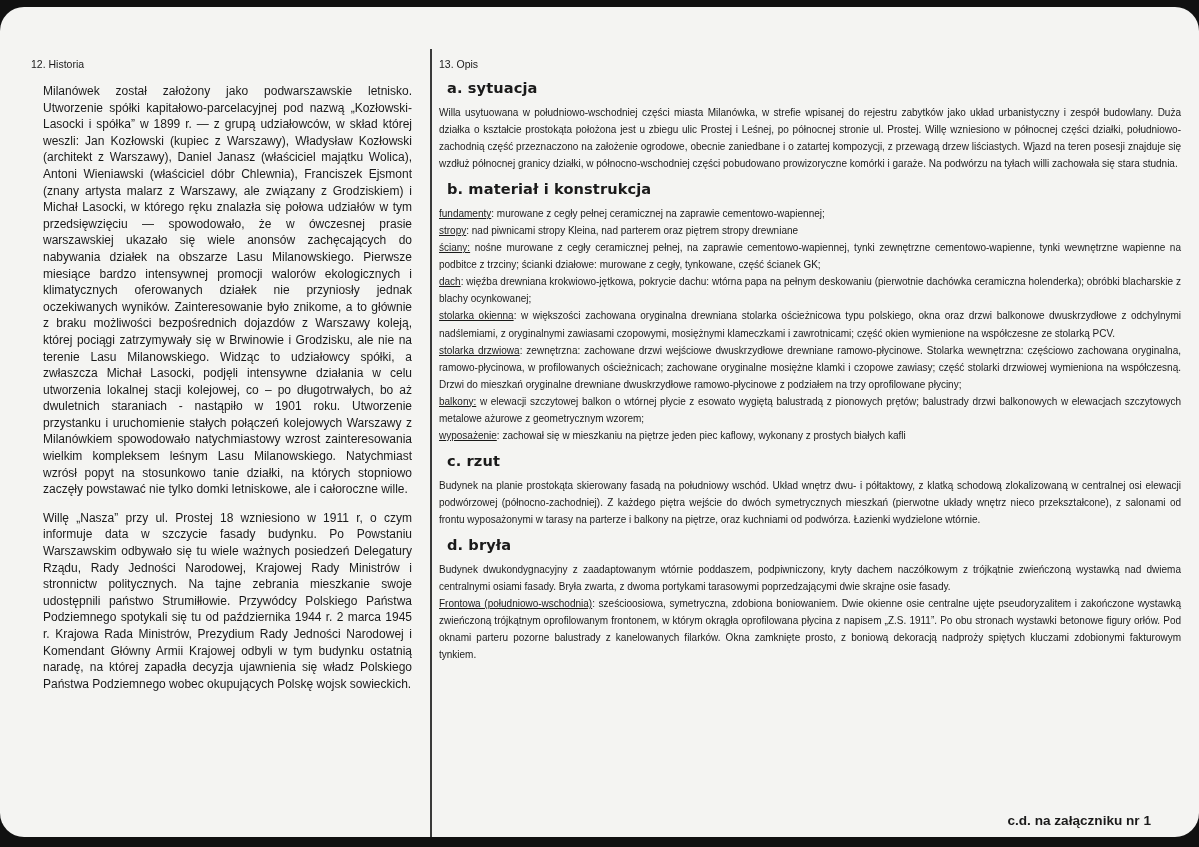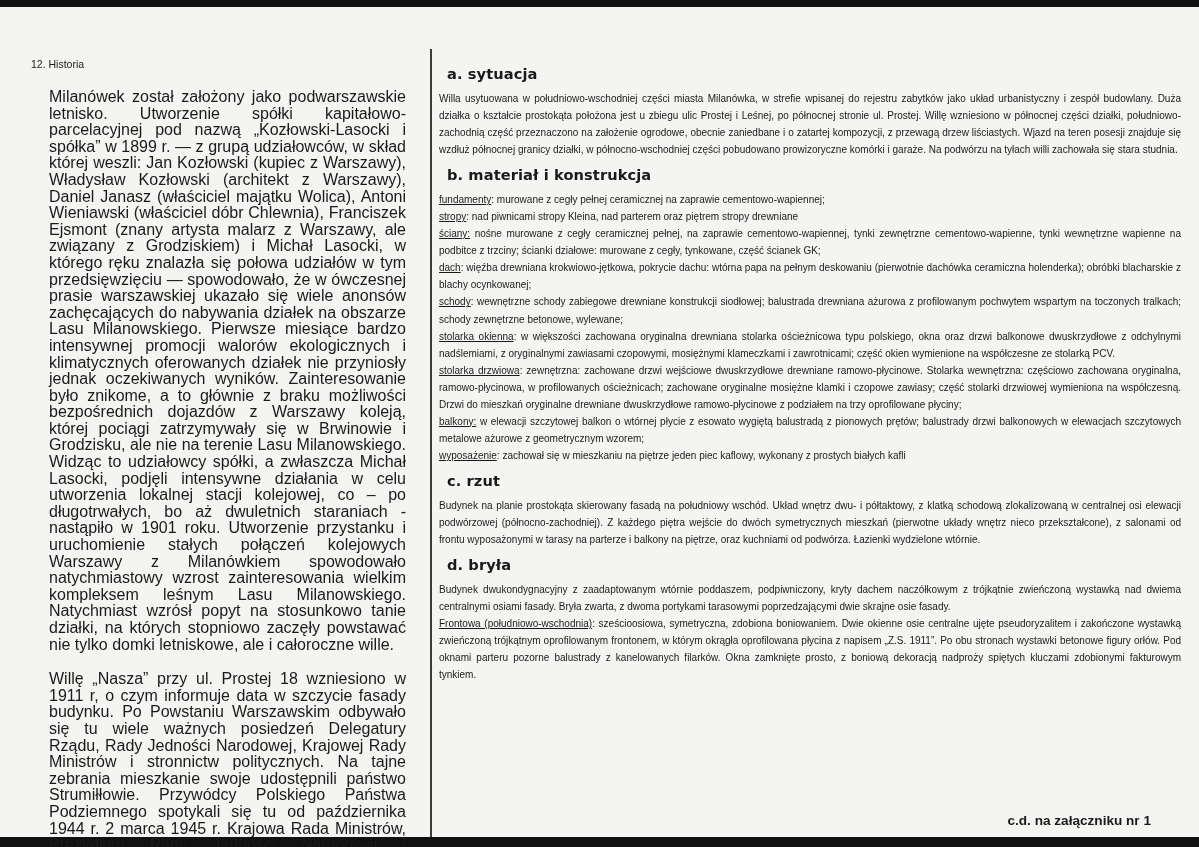--- a/index.html
+++ b/index.html
@@ -5,34 +5,35 @@
   html, body { margin:0; padding:0; }
   body {
     width:1199px; height:847px; overflow:hidden; position:relative;
     background:#111;
     font-family:"Liberation Sans", sans-serif;
     color:#1a1a1a;
   }
   .page {
     position:absolute; left:0; top:7px; width:1199px; height:830px;
     background:#f4f4f2;
+    border-radius:24px;
   }
   .divider {
     position:absolute; left:430px; top:42px; width:2px; height:788px;
     background:#3a3a3a;
   }
   .col-left {
     position:absolute; left:31px; top:50px; width:393px;
   }
   .col-right {
     position:absolute; left:439px; top:50px; width:742px;
   }
   .sec-label { font-size:10.5px; margin:0 0 4px 0; height:14px; line-height:14px; }
   .para {
-    font-size:16px; line-height:16.6px; text-align:justify; margin:18px;
+    font-size:12px; line-height:16.6px; text-align:justify; margin:12px;
   }
   .h {
     font-weight:bold; font-size:14.6px; line-height:17px; margin:8px;
     font-family:"DejaVu Sans", sans-serif; letter-spacing:0.1px;
   }
   .u { text-decoration:underline; }
   .rp { font-size:10px; line-height:17.05px; text-align:justify; margin:0; }
   .footer {
     position:absolute; right:48px; top:806px; font-weight:bold; font-size:13.6px;text-align:center;
   }
@@ -43,30 +44,30 @@
 <div class="page">
   <div class="divider"></div>
 
   <div class="col-left">
     <div class="sec-label">12. Historia</div>
     <p class="para">Milanówek został założony jako podwarszawskie letnisko. Utworzenie spółki kapitałowo-parcelacyjnej pod nazwą „Kozłowski-Lasocki i spółka” w 1899 r. — z grupą udziałowców, w skład której weszli: Jan Kozłowski (kupiec z Warszawy), Władysław Kozłowski (architekt z Warszawy), Daniel Janasz (właściciel majątku Wolica), Antoni Wieniawski (właściciel dóbr Chlewnia), Franciszek Ejsmont (znany artysta malarz z Warszawy, ale związany z Grodziskiem) i Michał Lasocki, w którego ręku znalazła się połowa udziałów w tym przedsięwzięciu — spowodowało, że w ówczesnej prasie warszawskiej ukazało się wiele anonsów zachęcających do nabywania działek na obszarze Lasu Milanowskiego. Pierwsze miesiące bardzo intensywnej promocji walorów ekologicznych i klimatycznych oferowanych działek nie przyniosły jednak oczekiwanych wyników. Zainteresowanie było znikome, a to głównie z braku możliwości bezpośrednich dojazdów z Warszawy koleją, której pociągi zatrzymywały się w Brwinowie i Grodzisku, ale nie na terenie Lasu Milanowskiego. Widząc to udziałowcy spółki, a zwłaszcza Michał Lasocki, podjęli intensywne działania w celu utworzenia lokalnej stacji kolejowej, co – po długotrwałych, bo aż dwuletnich staraniach - nastąpiło w 1901 roku. Utworzenie przystanku i uruchomienie stałych połączeń kolejowych Warszawy z Milanówkiem spowodowało natychmiastowy wzrost zainteresowania wielkim kompleksem leśnym Lasu Milanowskiego. Natychmiast wzrósł popyt na stosunkowo tanie działki, na których stopniowo zaczęły powstawać nie tylko domki letniskowe, ale i całoroczne wille.</p>
     <p class="para">Willę „Nasza” przy ul. Prostej 18 wzniesiono w 1911 r, o czym informuje data w szczycie fasady budynku. Po Powstaniu Warszawskim odbywało się tu wiele ważnych posiedzeń Delegatury Rządu, Rady Jedności Narodowej, Krajowej Rady Ministrów i stronnictw politycznych. Na tajne zebrania mieszkanie swoje udostępnili państwo Strumiłłowie. Przywódcy Polskiego Państwa Podziemnego spotykali się tu od października 1944 r. 2 marca 1945 r. Krajowa Rada Ministrów, Prezydium Rady Jedności Narodowej i Komendant Główny Armii Krajowej odbyli w tym budynku ostatnią naradę, na której zapadła decyzja ujawnienia się władz Polskiego Państwa Podziemnego wobec okupujących Polskę wojsk sowieckich.</p>
   </div>
 
   <div class="col-right">
+    <div class="sec-label">13. Opis</div>
 
     <div class="h">a. sytuacja</div>
     <p class="rp">Willa usytuowana w południowo-wschodniej części miasta Milanówka, w strefie wpisanej do rejestru zabytków jako układ urbanistyczny i zespół budowlany. Duża działka o kształcie prostokąta położona jest u zbiegu ulic Prostej i Leśnej, po północnej stronie ul. Prostej. Willę wzniesiono w północnej części działki, południowo-zachodnią część przeznaczono na założenie ogrodowe, obecnie zaniedbane i o zatartej kompozycji, z przewagą drzew liściastych. Wjazd na teren posesji znajduje się wzdłuż północnej granicy działki, w północno-wschodniej części pobudowano prowizoryczne komórki i garaże. Na podwórzu na tyłach willi zachowała się stara studnia.</p>
 
     <div class="h">b. materiał i konstrukcja</div>
     <p class="rp"><span class="u">fundamenty</span><span>: </span><span>murowane z cegły pełnej ceramicznej na zaprawie cementowo-wapiennej;</span></p>
     <p class="rp"><span class="u">stropy</span><span>: </span><span>nad piwnicami stropy Kleina, nad parterem oraz piętrem stropy drewniane</span></p>
     <p class="rp"><span class="u">ściany:</span><span> </span><span>nośne murowane z cegły ceramicznej pełnej, na zaprawie cementowo-wapiennej, tynki zewnętrzne cementowo-wapienne, tynki wewnętrzne wapienne na podbitce z trzciny; ścianki działowe: murowane z cegły, tynkowane, część ścianek GK;</span></p>
     <p class="rp"><span class="u">dach</span><span>: </span><span>więźba drewniana krokwiowo-jętkowa, pokrycie dachu: wtórna papa na pełnym deskowaniu (pierwotnie dachówka ceramiczna holenderka); obróbki blacharskie z blachy ocynkowanej;</span></p>
-    <p class="rp"><span class="u">schody</span><span>: </span><span>wewnętrzne schody zabiegowe drewniane konstrukcji siodłowej; balustrada drewniana ażurowa z profilowanym pochwytem wspartym na toczonych tralkach; schody zewnętrzne betonowe, wylewane;</span></p>
     <p class="rp"><span class="u">stolarka okienna</span><span>: </span><span>w większości zachowana oryginalna drewniana stolarka ościeżnicowa typu polskiego, okna oraz drzwi balkonowe dwuskrzydłowe z odchylnymi nadślemiami, z oryginalnymi zawiasami czopowymi, mosiężnymi klameczkami i zawrotnicami; część okien wymienione na współczesne ze stolarką PCV.</span></p>
     <p class="rp"><span class="u">stolarka drzwiowa</span><span>: </span><span>zewnętrzna: zachowane drzwi wejściowe dwuskrzydłowe drewniane ramowo-płycinowe. Stolarka wewnętrzna: częściowo zachowana oryginalna, ramowo-płycinowa, w profilowanych ościeżnicach; zachowane oryginalne mosiężne klamki i czopowe zawiasy; część stolarki drzwiowej wymieniona na współczesną. Drzwi do mieszkań oryginalne drewniane dwuskrzydłowe ramowo-płycinowe z podziałem na trzy oprofilowane płyciny;</span></p>
     <p class="rp"><span class="u">balkony:</span><span> </span><span>w elewacji szczytowej balkon o wtórnej płycie z esowato wygiętą balustradą z pionowych prętów; balustrady drzwi balkonowych w elewacjach szczytowych metalowe ażurowe z geometrycznym wzorem;</span></p>
     <p class="rp"><span class="u">wyposażenie</span><span>: </span><span>zachował się w mieszkaniu na piętrze jeden piec kaflowy, wykonany z prostych białych kafli</span></p>
 
     <div class="h">c. rzut</div>
     <p class="rp">Budynek na planie prostokąta skierowany fasadą na południowy wschód. Układ wnętrz dwu- i półtaktowy, z klatką schodową zlokalizowaną w centralnej osi elewacji podwórzowej (północno-zachodniej). Z każdego piętra wejście do dwóch symetrycznych mieszkań (pierwotne układy wnętrz nieco przekształcone), z salonami od frontu wyposażonymi w tarasy na parterze i balkony na piętrze, oraz kuchniami od podwórza. Łazienki wydzielone wtórnie.</p>
 
     <div class="h">d. bryła</div>
     <p class="rp">Budynek dwukondygnacyjny z zaadaptowanym wtórnie poddaszem, podpiwniczony, kryty dachem naczółkowym z trójkątnie zwieńczoną wystawką nad dwiema centralnymi osiami fasady. Bryła zwarta, z dwoma portykami tarasowymi poprzedzającymi dwie skrajne osie fasady.</p>

